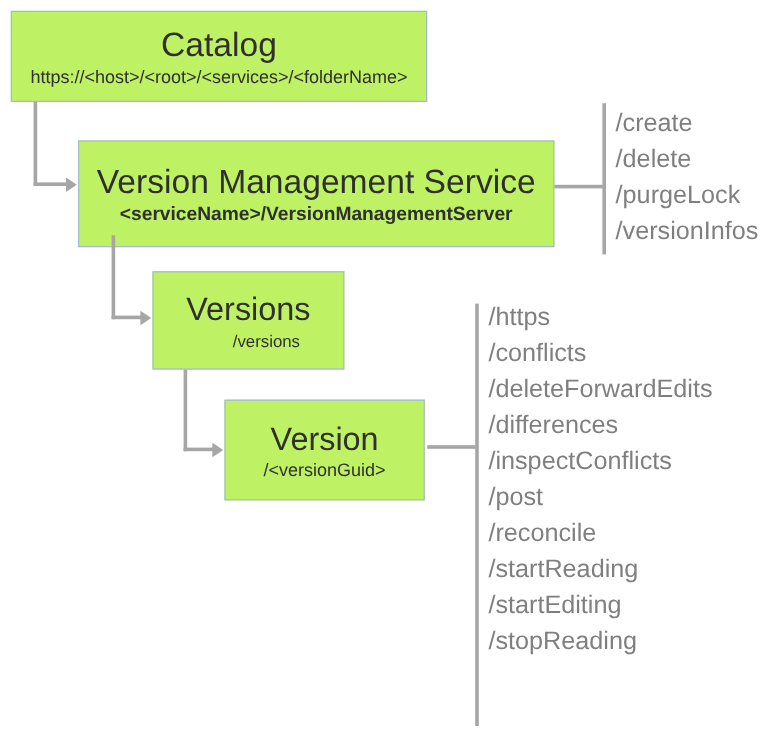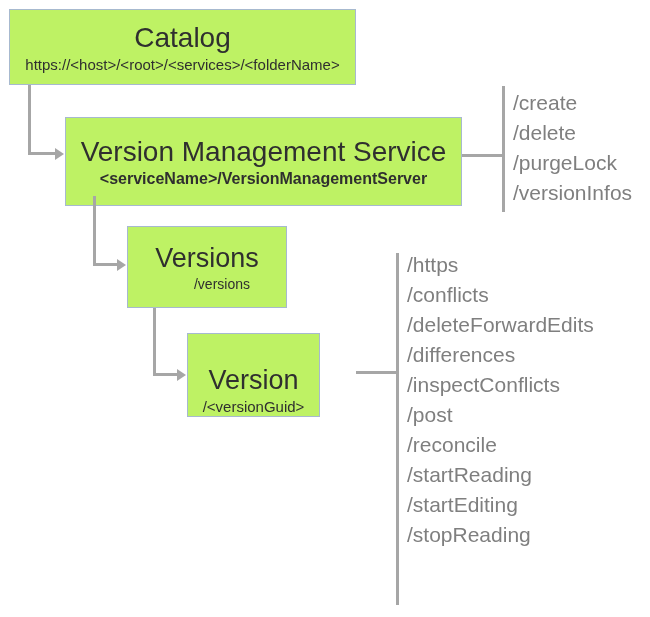--- a/index.html
+++ b/index.html
@@ -35,21 +35,21 @@
   }
   .node-sub {
     color: #2f2f2f;
     font-size: 15px;
     line-height: 19px;
     white-space: nowrap;
   }
   #box-catalog  { left: 9px;   top: 9px;   width: 347px; height: 76px; }
   #box-vms      { left: 65px;  top: 117px; width: 397px; height: 89px; }
   #box-versions { left: 127px; top: 226px; width: 160px; height: 82px; }
-  #box-version  { left: 187px; top: 333px; width: 133px; height: 84px; justify-content: flex-end; }
+  #box-version  { left: 187px; top: 333px; width: 167px; height: 84px; }
   #box-vms .node-sub { font-size: 16px; font-weight: bold; }
   #box-versions .node-title, #box-version .node-title { font-size: 27px; }
   #box-versions .node-sub { font-size: 14px; margin-left: 30px; }
 
   
   .seg {
     position: absolute;
     background: #a6a6a6;
   }
   .arrow-right {

